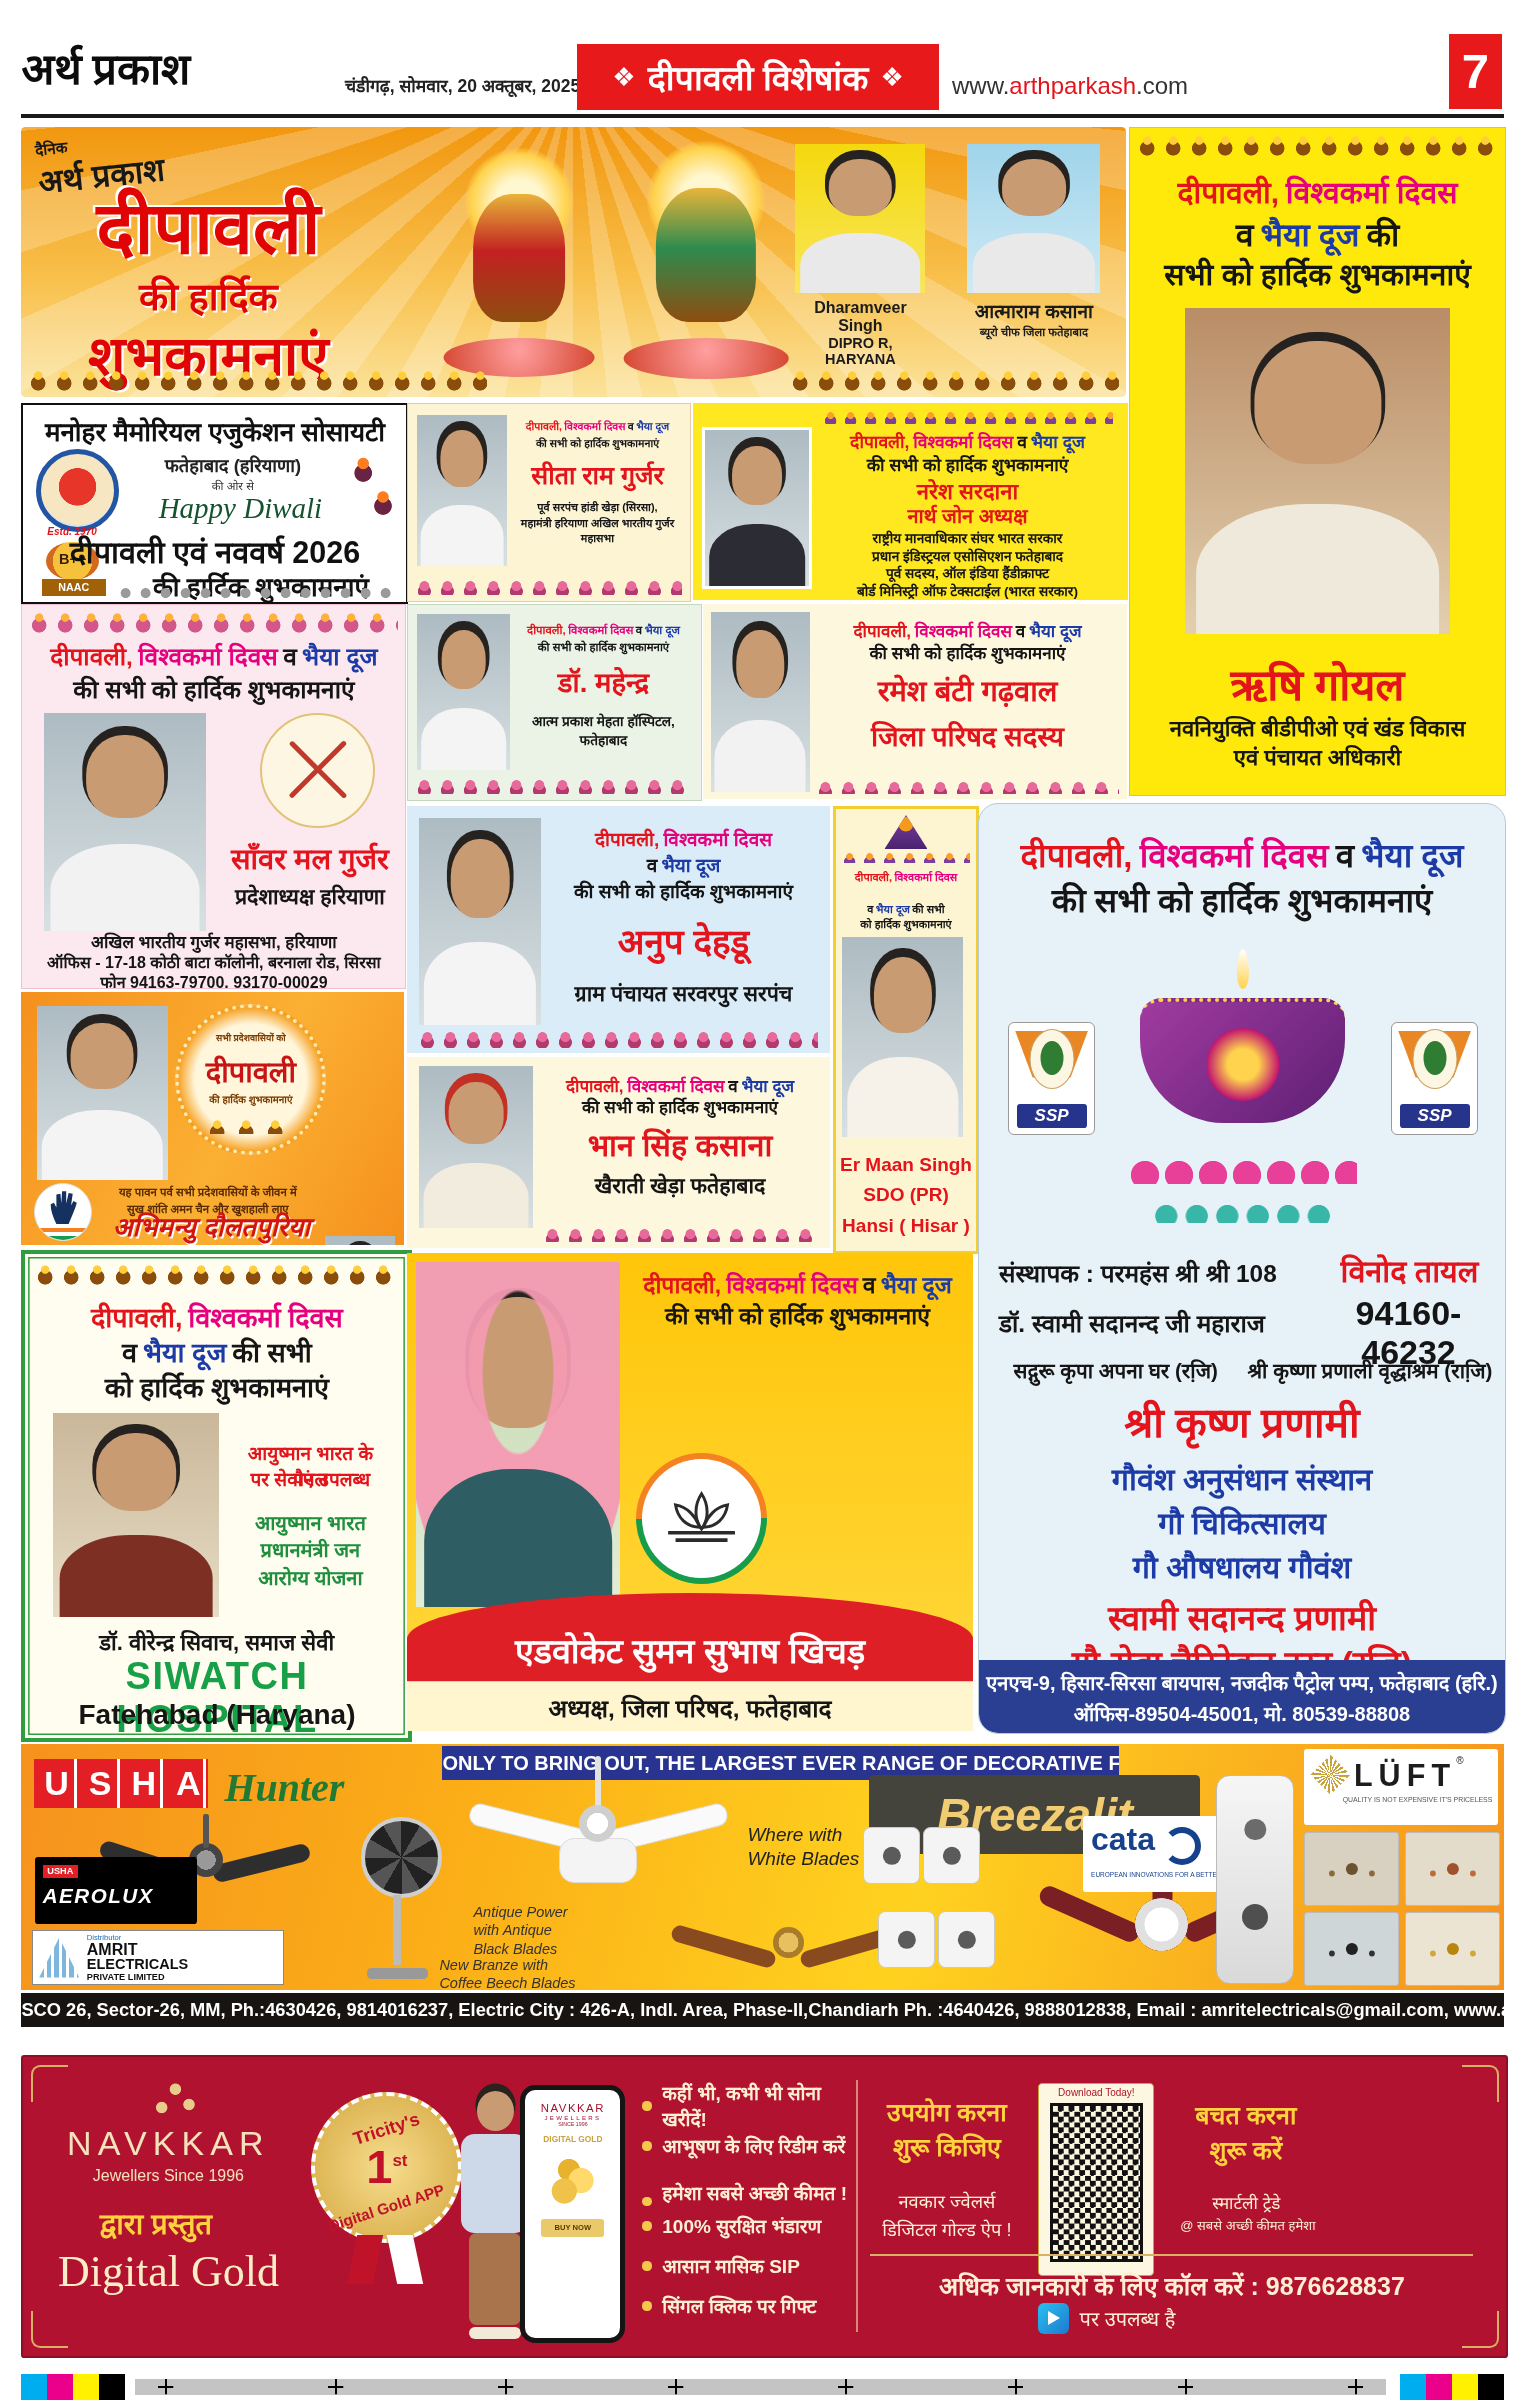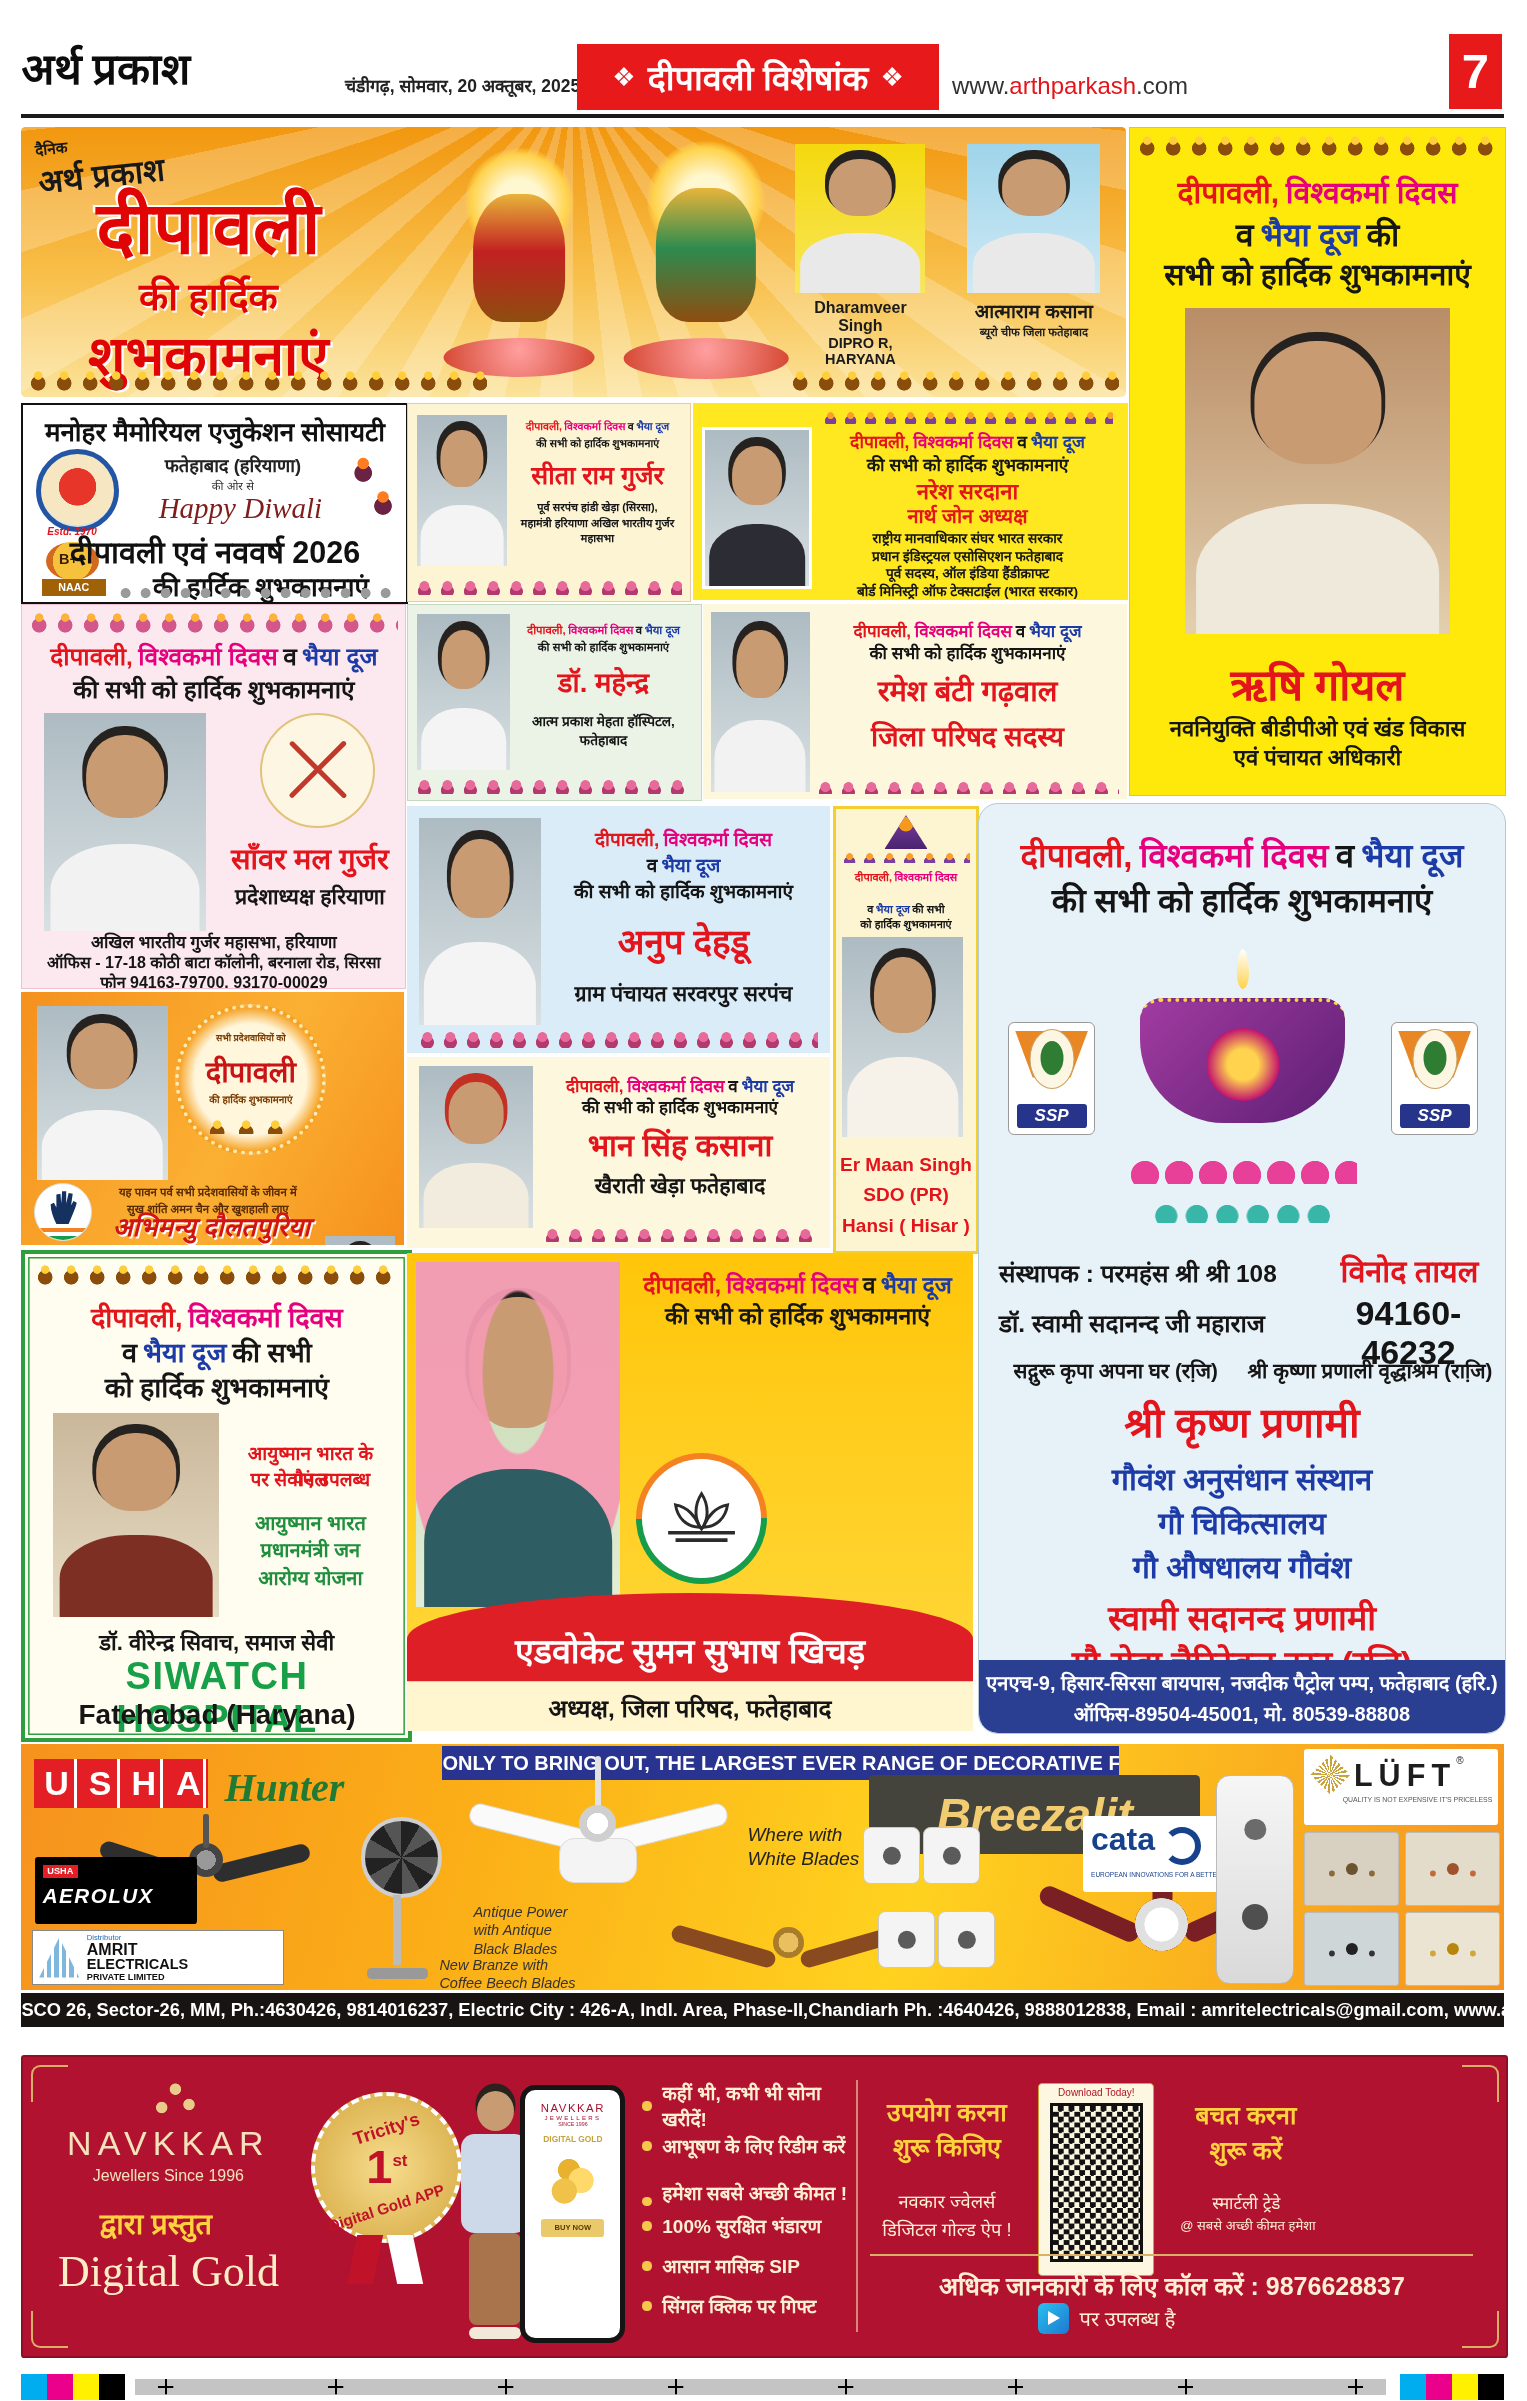--- a/index.html
+++ b/index.html
@@ -108,21 +108,21 @@
     <div class="gl" style="top:7.6px;font-size:26px;color:#101010;"><span>मनोहर मैमोरियल एजुकेशन सोसायटी</span></div>
     <div class="x" style="left:12.2px;top:44px;width:73px;height:73px;border-radius:50%;border:5.3px solid #2255a4;background:radial-gradient(circle at 50% 45%,#e8352a 0 34%,#f6e7c2 35% 70%,#cfe2f5 71%);"></div>
     <div class="x c i red b" style="left:12.2px;top:121px;width:73px;font-size:10px;">Estd. 1970</div>
     <div class="x" style="left:15.3px;top:137px;width:70px;height:55px;">
       <div class="x" style="left:7.6px;top:0;width:53px;height:38px;border-radius:50%;background:radial-gradient(circle,#f6c23c 0 60%,#d2691e 61%);"></div>
       <div class="x c b" style="left:7.6px;top:9.2px;width:53px;font-size:14.5px;color:#3a1d00;">B++</div>
       <div class="x c b wht" style="left:3.1px;top:37px;width:64px;height:17px;background:#a16207;font-size:10.7px;line-height:17px;">NAAC</div>
     </div>
     <div class="x c b" style="left:99px;top:47px;width:221px;font-size:18.3px;color:#222;">फतेहाबाद (हरियाणा)</div>
     <div class="x c" style="left:99px;top:73px;width:221px;font-size:11.4px;color:#333;">की ओर से</div>
-    <div class="x c i" style="left:99px;top:87px;width:236px;font-size:29px;color:#7f1d1d;font-family:'Liberation Serif',serif;">Happy Diwali</div>
+    <div class="x c i" style="left:99px;top:87px;width:236px;font-size:29px;color:#14532d;font-family:'Liberation Serif',serif;">Happy Diwali</div>
     <div class="x" style="left:328px;top:30.5px;width:44px;height:92px;background:radial-gradient(circle at 12.2px 27.5px,#ff7d1e 0 5.3px,transparent 6.1px),radial-gradient(circle at 12.2px 37px,#6b2344 0 8.4px,transparent 9.2px),radial-gradient(circle at 32px 61px,#ff7d1e 0 5.3px,transparent 6.1px),radial-gradient(circle at 32px 70px,#6b2344 0 8.4px,transparent 9.2px);"></div>
     <div class="gl" style="top:125px;font-size:30.5px;color:#101010;"><span>दीपावली एवं नववर्ष 2026</span></div>
     <div class="gl" style="top:163px;left:92px;font-size:26px;color:#101010;"><span>की हार्दिक शुभकामनाएं</span></div>
     <div class="x bells" style="left:95px;bottom:3.1px;right:11.4px;height:12.2px;"></div>
   </div>
 
   <div class="ad" style="left:21.4px;top:604px;width:383px;height:383px;background:#fce9f0;border:0.8px solid #f0bfd2;">
     <div class="x diyas diyas--pink" style="left:7.6px;top:4.6px;right:7.6px;height:23px;"></div>
     <div class="gl" style="top:34px;font-size:24.4px;"><span class="red">दीपावली,</span><span class="mag">विश्वकर्मा दिवस</span><span class="drk">व</span><span class="blu">भैया दूज</span></div>
     <div class="gl drk" style="top:67px;font-size:24.4px;"><span>की सभी को हार्दिक शुभकामनाएं</span></div>

